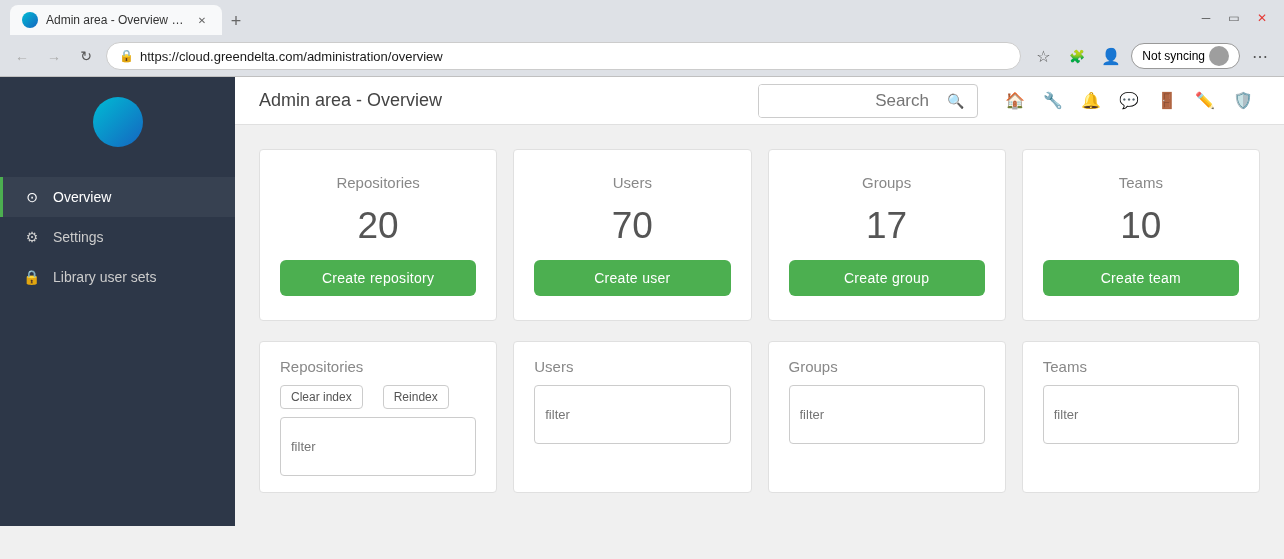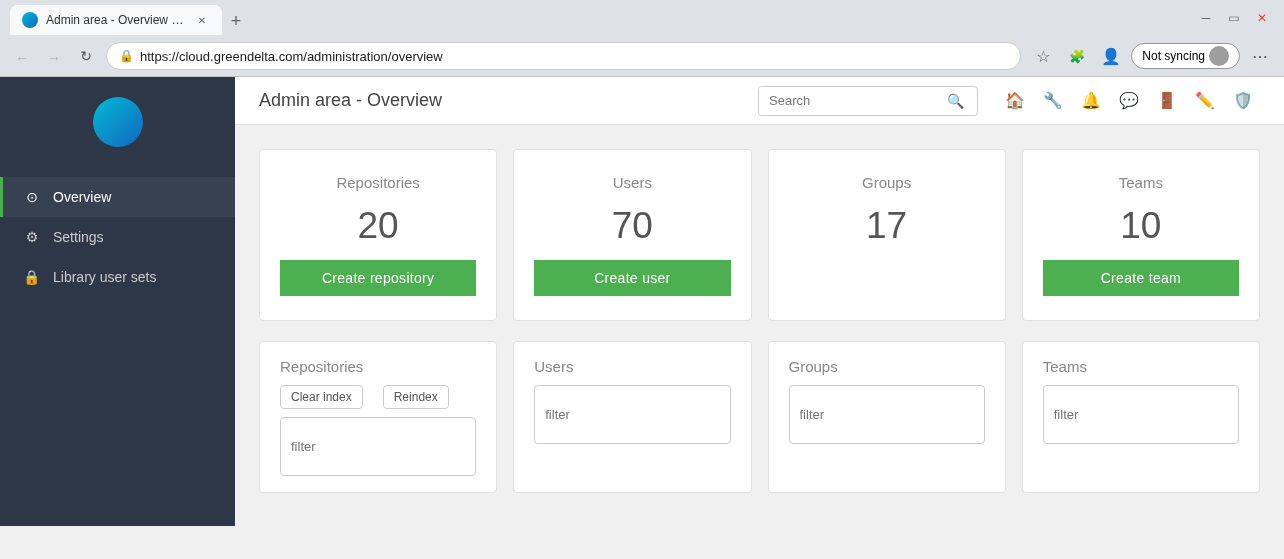--- a/index.html
+++ b/index.html
@@ -222,23 +222,24 @@
       align-items: center;
       border: 1px solid #ccc;
       border-radius: 4px;
       overflow: hidden;
       width: 220px;
     }
     .search-input {
       border: none;
       outline: none;
       padding: 6px 10px;
-      font-size: 13px;
+      font-size: 17px;
       width: 180px;
       color: #a21caf;
+      text-align: right;
     }
     .search-btn {
       background: none;
       border: none;
       padding: 6px 8px;
       cursor: pointer;
       color: #666;
       font-size: 14px;
     }
     .header-icons {
@@ -282,21 +283,21 @@
     .card-number {
       font-size: 37px;
       color: #555;
       font-weight: 300;
       line-height: 1;
     }
     .card-btn {
       background: #4caf50;
       color: white;
       border: none;
-      border-radius: 0;
+      border-radius: 6px;
       padding: 10px 32px;
       font-size: 14px;
       cursor: pointer;
       width: 100%;
       font-weight: 500;
       letter-spacing: 0.3px;
     }
 
     
     .bottom-row {
@@ -431,20 +432,21 @@
           <button class="card-btn">Create repository</button>
         </div>
         <div class="card">
           <span class="card-title">Users</span>
           <span class="card-number">70</span>
           <button class="card-btn">Create user</button>
         </div>
         <div class="card">
           <span class="card-title">Groups</span>
           <span class="card-number">17</span>
+          <button class="card-btn">Create group</button>
         </div>
         <div class="card">
           <span class="card-title">Teams</span>
           <span class="card-number">10</span>
           <button class="card-btn">Create team</button>
         </div>
       </div>
 
       <div class="bottom-row">
 

